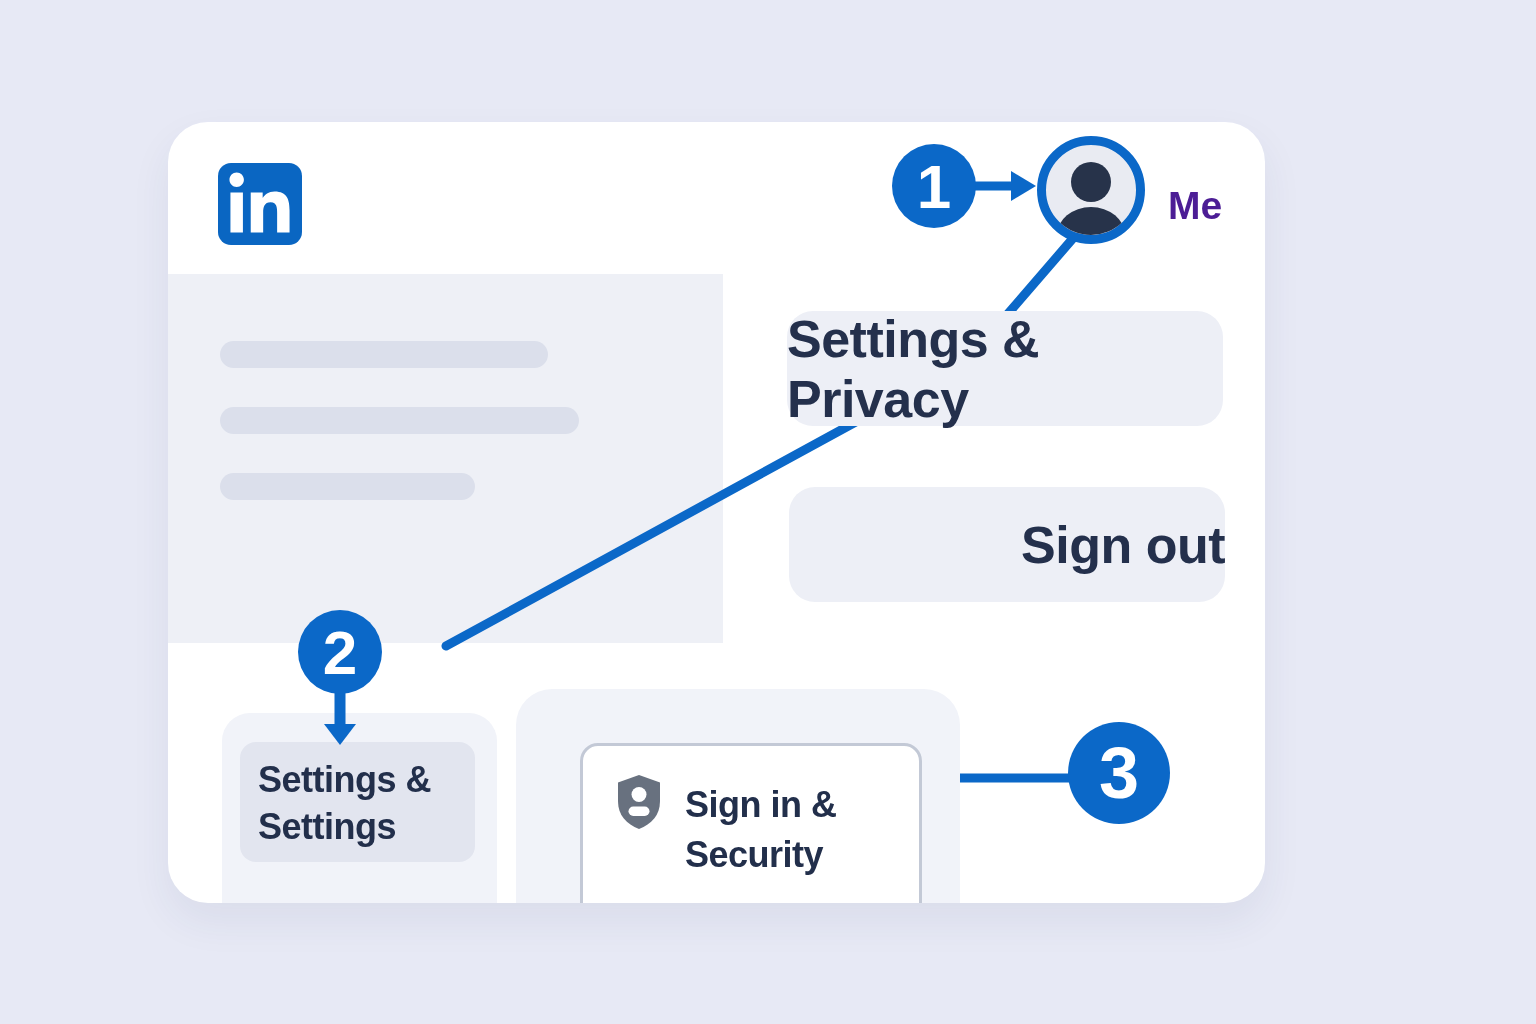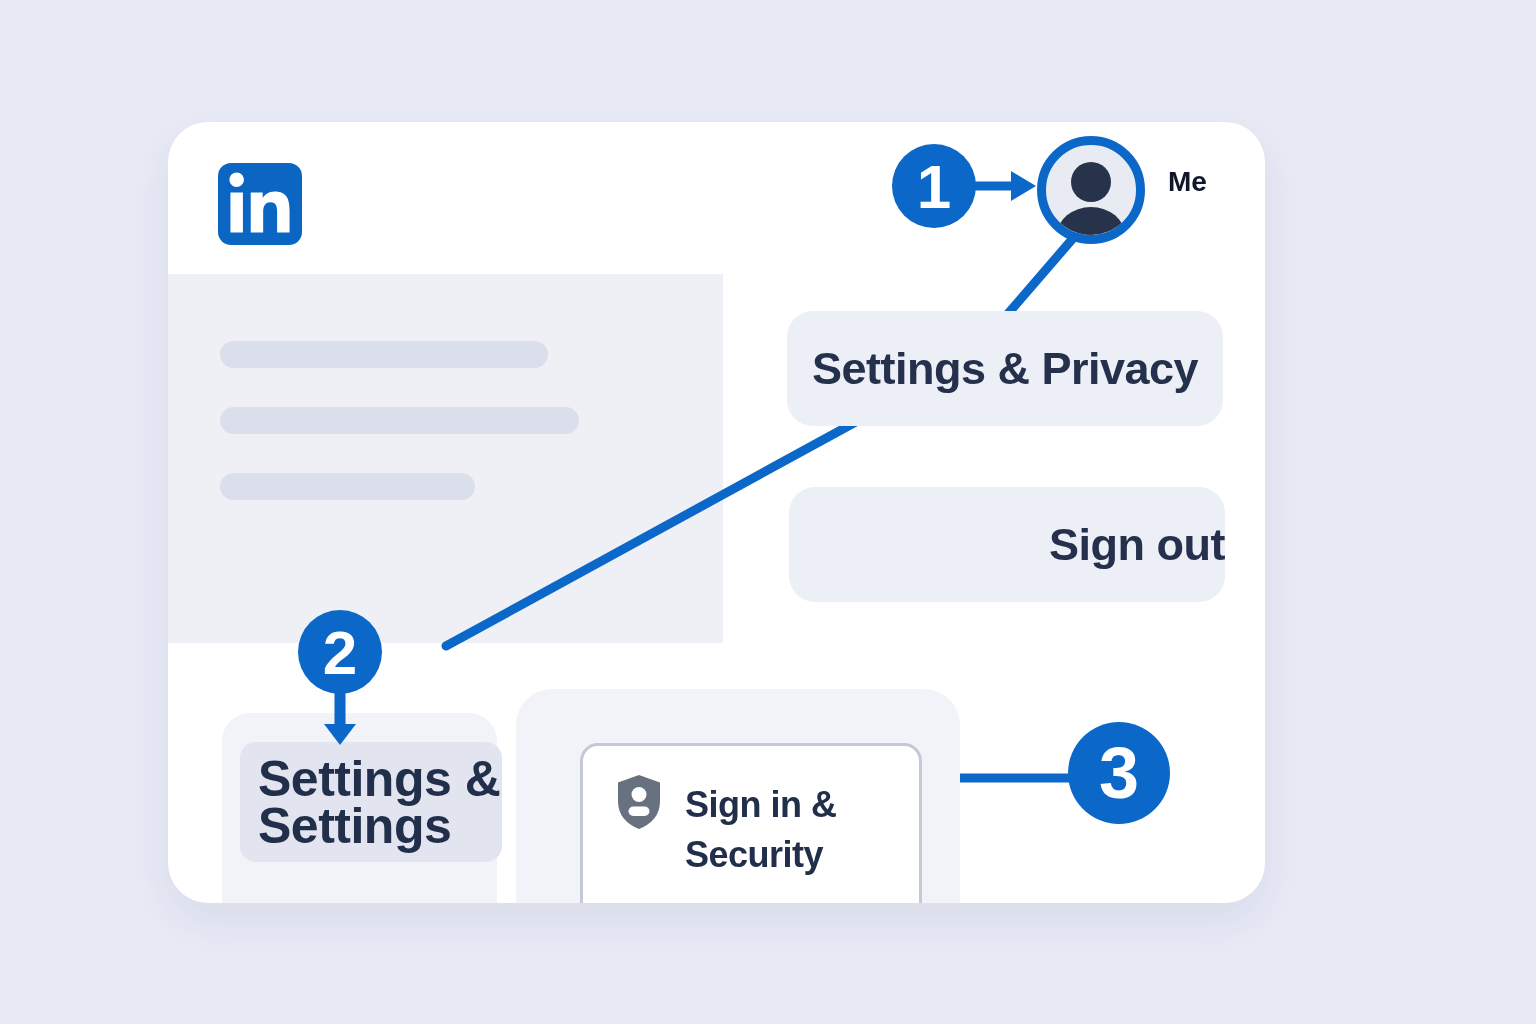--- a/index.html
+++ b/index.html
@@ -18,44 +18,44 @@
   .connectors{position:absolute;left:0;top:0;width:1097px;height:781px;z-index:2;pointer-events:none;}
   .mid{z-index:3;}
   .arrows{position:absolute;left:0;top:0;width:1097px;height:781px;z-index:6;pointer-events:none;}
   
   .logo{left:50px;top:41px;width:84px;height:82px;z-index:5;}
   .avatar{
     left:869px;top:14px;width:90px;height:90px;border-radius:50%;
     border:9px solid #0B68C8;background:#E9EBF2;overflow:hidden;z-index:7;
   }
   .me-label{
-    left:1000px;top:32px;height:56px;display:flex;align-items:center;
-    font-size:28px;font-weight:700;color:#0f172a;z-index:5;
+    left:1000px;top:56px;height:56px;display:flex;align-items:center;
+    font-size:39px;font-weight:700;color:#4c1d95;z-index:5;
   }
   
   .skeleton{left:0;top:152px;width:555px;height:369px;background:#EEF0F6;z-index:1;}
   .bar{position:absolute;left:52px;height:27px;border-radius:14px;background:#DBDFEB;}
   .bar1{top:67px;width:328px;}
   .bar2{top:133px;width:359px;}
   .bar3{top:199px;width:255px;}
   
   .pill{
     background:#EDEFF6;border-radius:26px;display:flex;align-items:center;justify-content:center;
-    font-size:45px;font-weight:700;color:#24304C;letter-spacing:-0.5px;
+    font-size:52px;font-weight:700;color:#24304C;letter-spacing:-0.5px;
   }
   .pill1{left:619px;top:189px;width:436px;height:115px;}
   .pill2{left:621px;top:365px;width:436px;height:115px;justify-content:flex-end;}
   
   .panel{background:#F1F3F9;}
   .panel1{left:54px;top:591px;width:275px;height:240px;border-radius:28px 28px 0 0;}
   .panel2{left:348px;top:567px;width:444px;height:260px;border-radius:36px 36px 0 0;}
   .chip{
-    position:absolute;left:18px;top:29px;width:262px;height:120px;border-radius:16px;
+    position:absolute;left:18px;top:29px;width:235px;height:120px;border-radius:16px;
     background:#E2E5EF;box-sizing:border-box;padding:14px 0 0 18px;
-    font-size:50px;font-weight:700;color:#222F4B;line-height:47px;letter-spacing:-0.5px;
+    font-size:36px;font-weight:700;color:#222F4B;line-height:47px;letter-spacing:-0.5px;
   }
   .chip span{display:block;}
   .inner-card{
     position:absolute;left:64px;top:54px;width:342px;height:220px;
     background:#FFFFFF;border:3px solid #C3C9D6;border-radius:18px;box-sizing:border-box;
   }
   .shield{position:absolute;left:33px;top:28px;width:46px;height:56px;}
   .signin-text{
     position:absolute;left:102px;top:34px;
     font-size:36px;font-weight:700;color:#222F4B;line-height:50px;letter-spacing:-0.5px;

